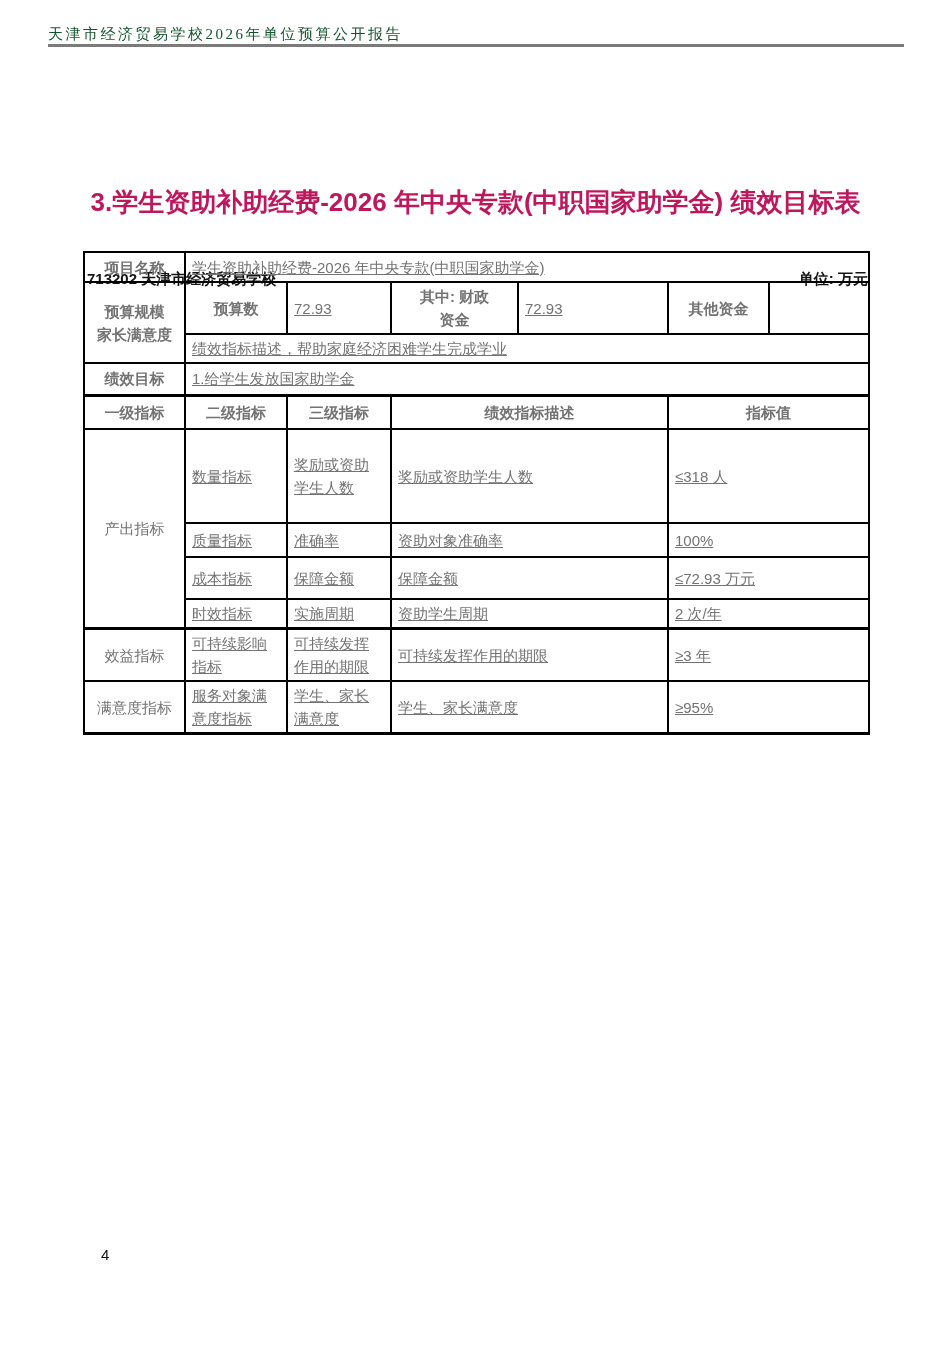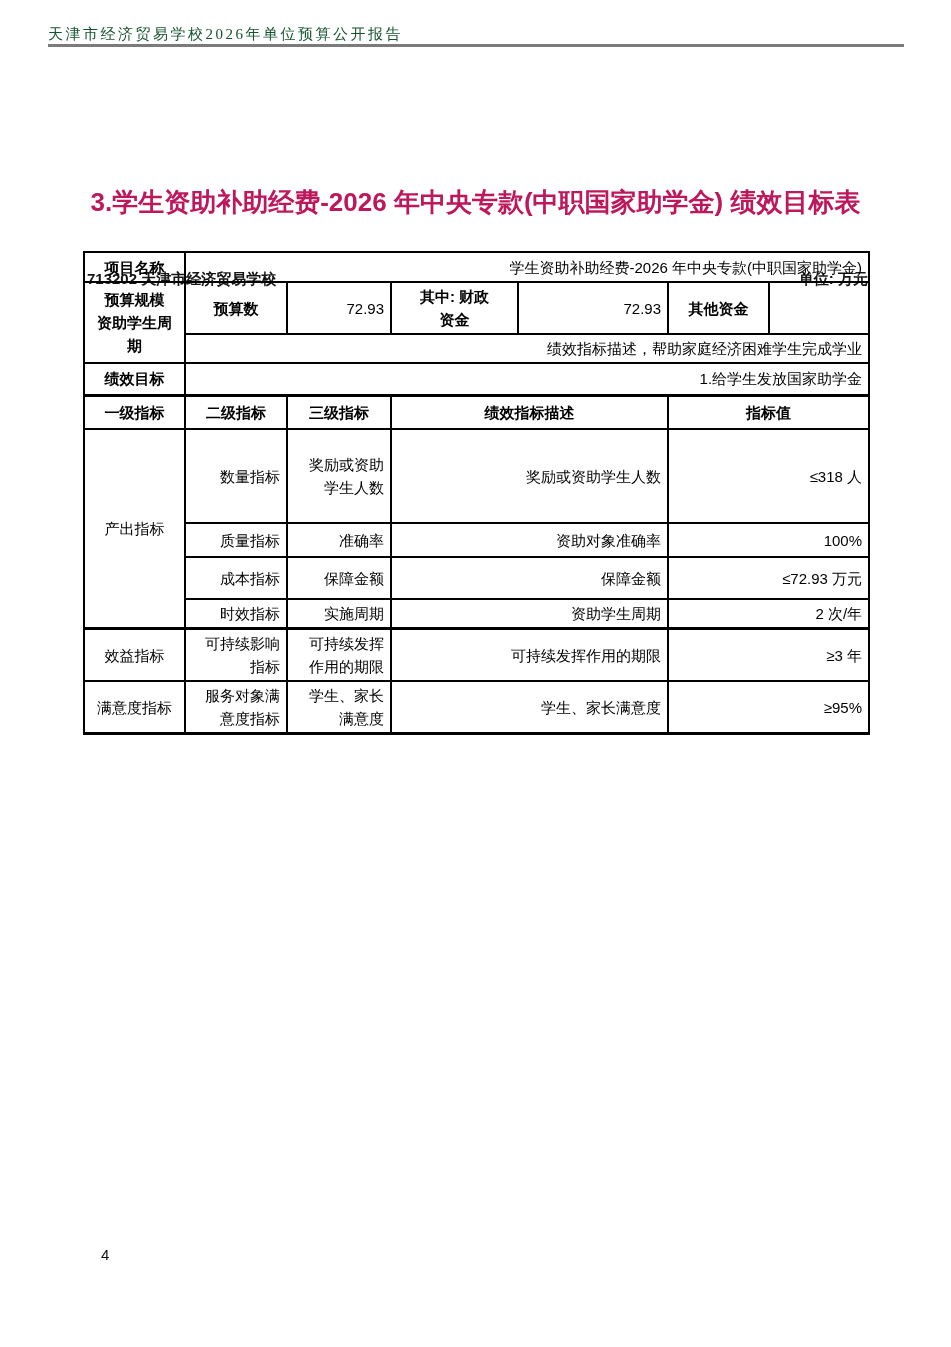--- a/index.html
+++ b/index.html
@@ -55,32 +55,32 @@
   .org-name { font-size: 15px; font-weight: 700; margin-top: 48px; }
   .unit-label { font-size: 15px; font-weight: 700; margin-left: 16px; }
   table.perf {
     position: absolute;
     left: 83px;
     top: 251px;
     width: 785px;
     border-collapse: collapse;
     table-layout: fixed;
     font-size: 15px;
-    color: #000000;
+    color: #737373;
   }
   table.perf td {
     border: 2px solid #000;
     padding: 2px 6px;
     vertical-align: middle;
     line-height: 23px;
     overflow: hidden;
   }
   td.lbl { text-align: center; font-weight: 700; }
   td.ctr { text-align: center; }
-  td.val { text-align: right; padding-left: 11px; }
+  td.val { text-align: left; padding-left: 11px; text-decoration: underline; }
   td.wrap { white-space: pre-line; }
   td.vtop { vertical-align: top; padding-top: 5px; }
   tr.thick-top td { border-top: 3px solid #000; }
   tr.thick-bottom td { border-bottom: 3px solid #000; }
   .page-number {
     position: absolute;
     left: 101px;
     top: 1246px;
     font-size: 15px;
     color: #111;
@@ -111,21 +111,21 @@
       <col style="width:101px">
       <col style="width:100px">
     </colgroup>
     <tbody>
       <tr style="height:30px">
         <td class="lbl">项目名称</td>
         <td class="val" colspan="6">学生资助补助经费-2026 年中央专款(中职国家助学金)</td>
       </tr>
       <tr style="height:49px">
         <td class="lbl wrap" rowspan="2">预算规模
-资助学生周期</td>
+家长满意度</td>
         <td class="lbl">预算数</td>
         <td class="val">72.93</td>
         <td class="lbl wrap">其中: 财政
 资金</td>
         <td class="val">72.93</td>
         <td class="lbl">其他资金</td>
         <td class="val"></td>
       </tr>
       <tr style="height:27px">
         <td class="val" colspan="6">绩效指标描述，帮助家庭经济困难学生完成学业</td>

